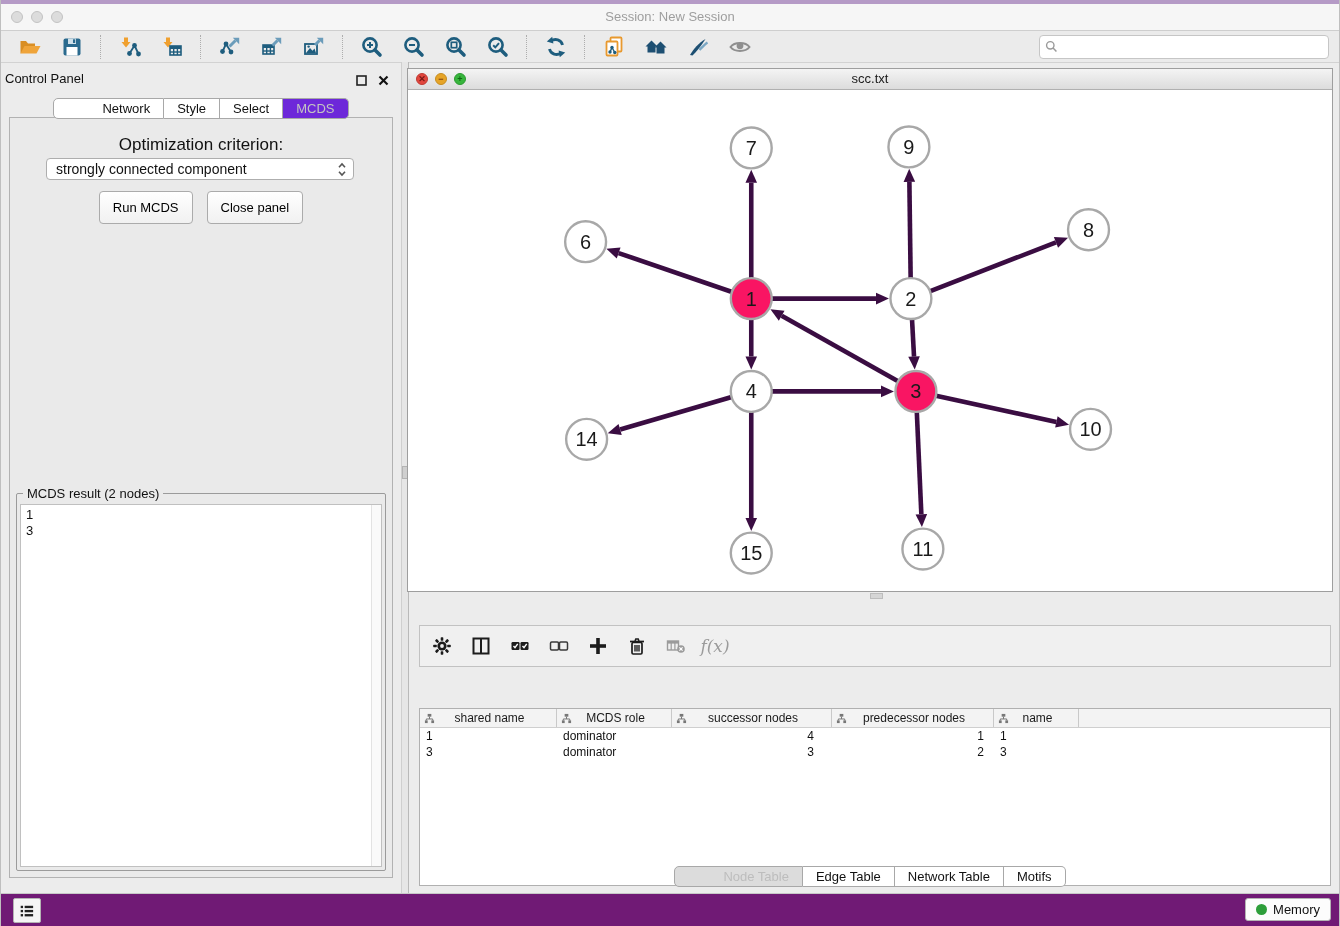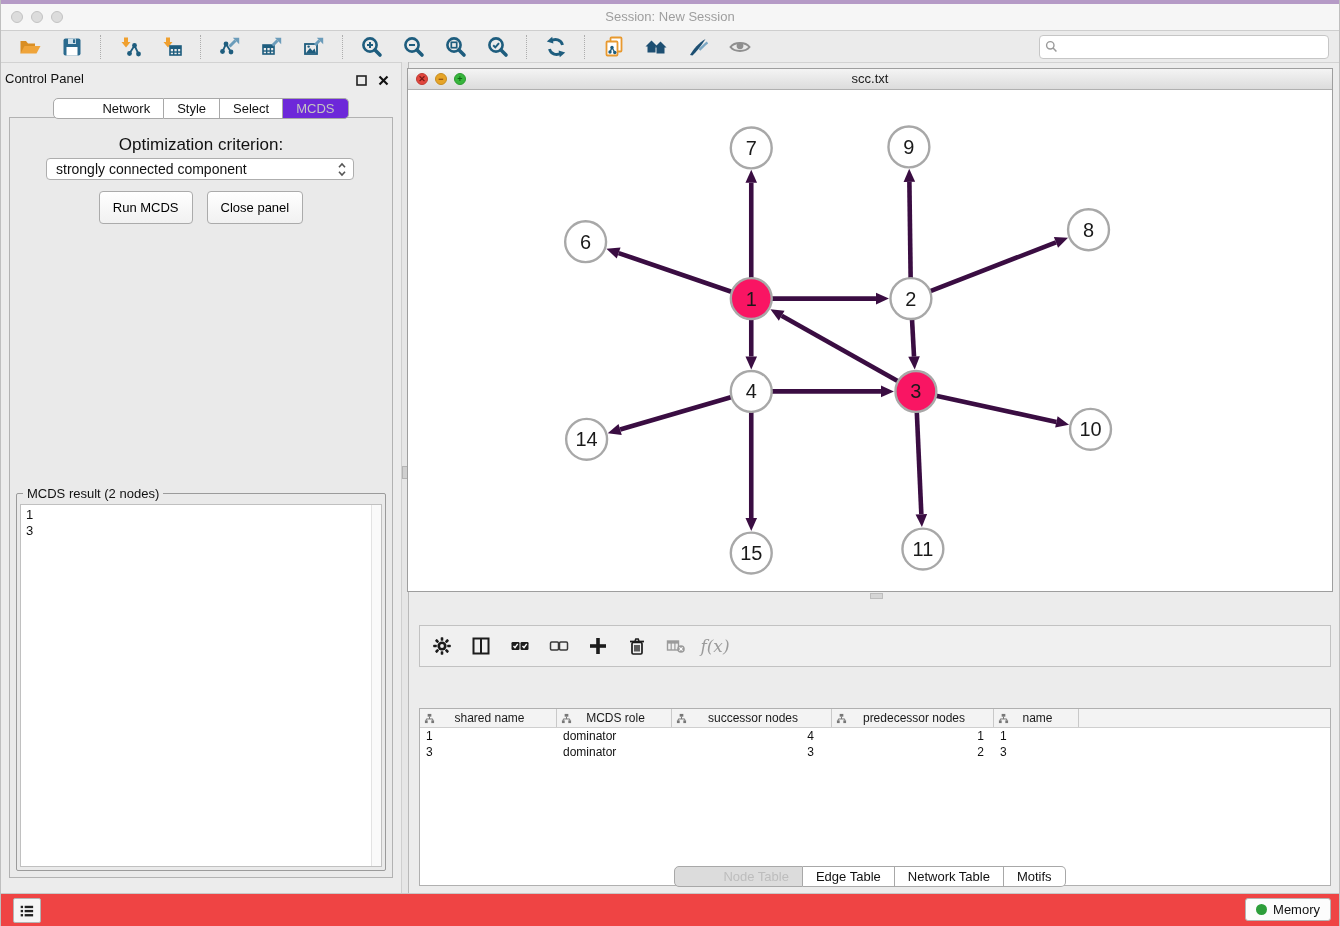--- a/index.html
+++ b/index.html
@@ -75,21 +75,21 @@
   .th svg{width:11px;height:11px;margin-left:4px;flex:none;}
   .th .lbl{flex:1;text-align:center;padding-right:12px;color:#1a1a1a;}
   .th.filler,.td.filler{flex:1;border-right:none;}
   .trow{display:flex;height:16px;align-items:center;}
   .td{box-sizing:border-box;padding:0 6px;white-space:nowrap;overflow:hidden;}
   .td.r{text-align:right;padding-right:18px;}
   .td.r2{text-align:right;padding-right:10px;}
   .tp-tabs{position:absolute;top:268px;left:0;right:6px;display:flex;justify-content:center;}
   .tp-tabs .tab.active{background:#dcdcdc;color:#bdbdbd;}
   
-  .statusbar{position:absolute;bottom:0;left:0;right:0;height:32px;background:#ef4444;border-top:1px solid #c8c8c8;}
+  .statusbar{position:absolute;bottom:0;left:0;right:0;height:32px;background:#701a75;border-top:1px solid #c8c8c8;}
   .list-btn{position:absolute;left:12px;top:4px;width:26px;height:23px;background:#f5f5f5;border:1px solid #b4b4b4;border-radius:2px;display:flex;align-items:center;justify-content:center;}
   .memory-btn{position:absolute;right:8px;top:4px;height:23px;display:flex;align-items:center;gap:6px;padding:0 10px;background:#fcfcfc;border:1px solid #b4b4b4;border-radius:3px;font-size:13px;box-sizing:border-box;}
   .memdot{width:11px;height:11px;border-radius:50%;background:#2d9e3a;}
 </style>
 </head>
 <body>
 
 <div class="window">
   <div class="purple-strip"></div>
 

